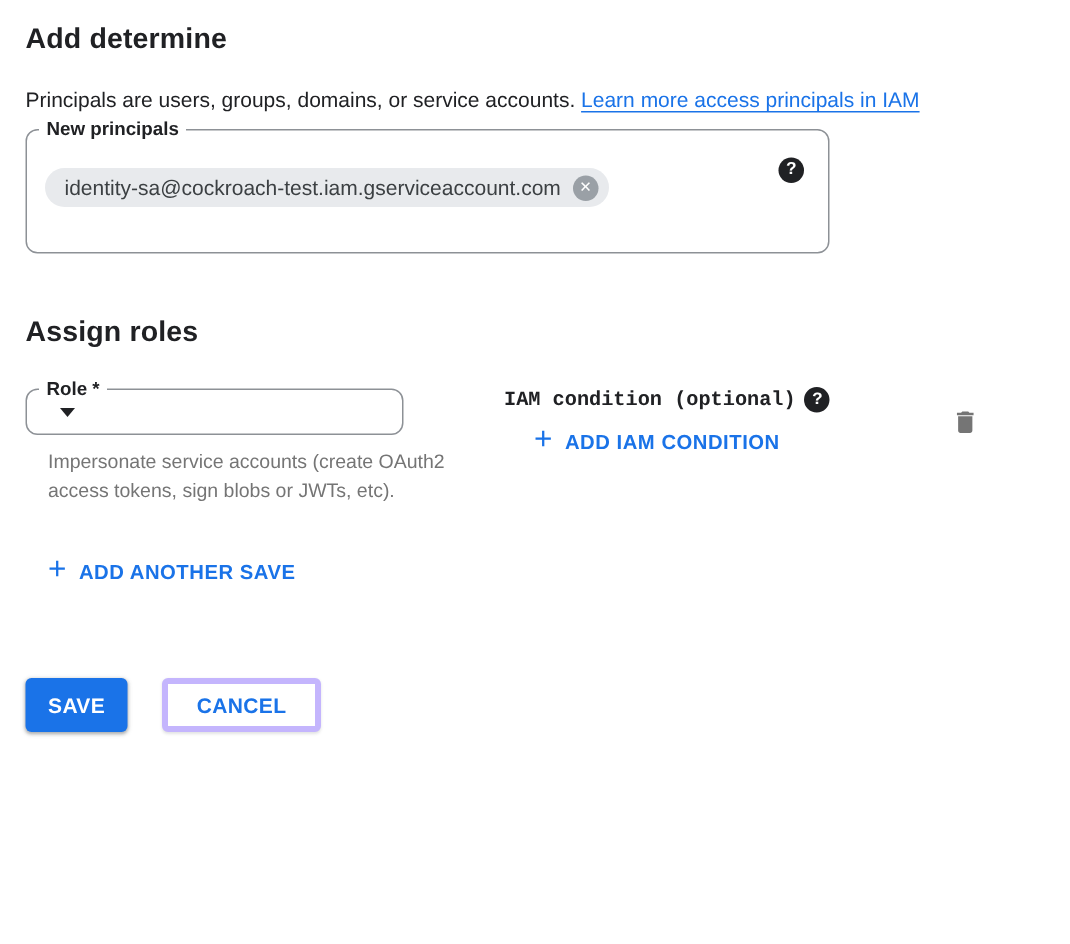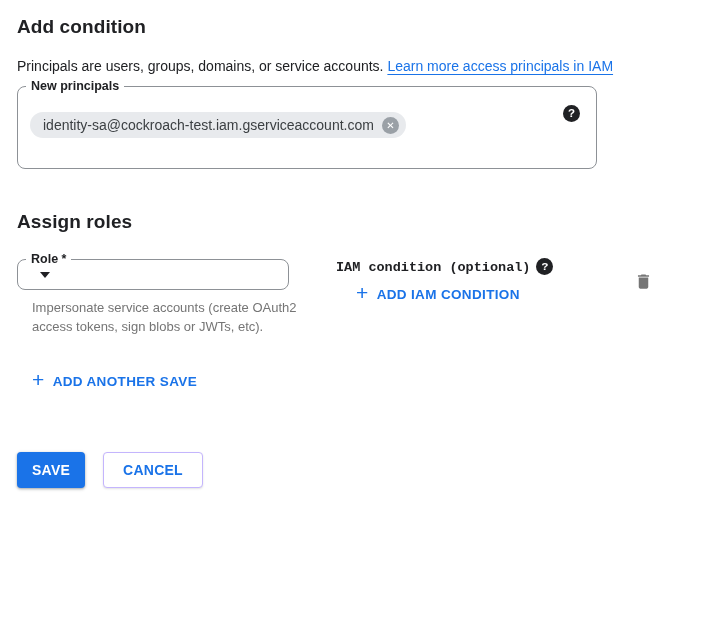--- a/index.html
+++ b/index.html
@@ -36,21 +36,21 @@
 
   
   fieldset.field {
     border: 1px solid var(--field-border); border-radius: 8px;
     margin: 0; padding: 0; min-inline-size: 0;
   }
   fieldset.field legend {
     font-size: 12.5px; font-weight: 700; color: var(--text);
     padding: 0 5px; margin-left: 8px; line-height: 15px;
   }
-  .principals-field { margin: 15px 0 0 4px; width: 580px; }
+  .principals-field { margin: 15px 0 0 4px; width: 536px; }
   .principals-content {
     display: flex; align-items: flex-start;
     padding: 5px 16px 30px 12px;
   }
   .chip {
     display: inline-flex; align-items: center; gap: 8px;
     background: var(--chip-bg); border-radius: 14px;
     height: 26px; padding: 0 7px 0 13px;
     font-size: 14px; color: #3c4043; margin-top: 13px;
     max-width: 540px; white-space: nowrap;
@@ -67,21 +67,21 @@
     font-size: 11.5px; font-weight: 700; line-height: 17px;
     display: inline-flex; align-items: center; justify-content: center;
     cursor: pointer; flex: 0 0 auto;
   }
   .principals-content .help-badge { margin-left: auto; margin-top: 6px; }
 
   .assign-roles-title { margin-top: 42px; }
 
   .role-row { display: flex; align-items: flex-start; margin-top: 19px; }
   .role-col { width: 300px; flex: 0 0 auto; }
-  .role-field { margin-left: 3px; width: 272px; cursor: pointer; }
+  .role-field { margin-left: 3px; width: 252px; cursor: pointer; }
   .role-content {
     display: flex; align-items: center; justify-content: space-between;
     padding: 5px 14px 11px 12px;
   }
   .role-value { font-size: 14.5px; line-height: 20px; color: var(--text); }
   .dropdown-arrow {
     width: 0; height: 0;
     border-left: 5.5px solid transparent; border-right: 5.5px solid transparent;
     border-top: 6.5px solid #202124; margin-left: 10px;
   }
@@ -104,43 +104,43 @@
   .plus { font-size: 21px; font-weight: 400; line-height: 18px; position: relative; top: -1px; }
   .add-iam-btn { margin: 10px 0 0 20px; }
   .add-role-btn { margin: 36px 0 0 15px; }
 
   .trash-btn {
     margin-left: auto; margin-right: 56px; margin-top: 15px;
     background: none; border: none; padding: 4px; cursor: pointer;
     line-height: 0;
   }
 
-  .actions { display: flex; align-items: center; gap: 18px; margin-top: 60px; }
+  .actions { display: flex; align-items: center; gap: 23px; margin-top: 60px; }
   .btn {
     height: 36px; border-radius: 4px; font-family: inherit;
     font-size: 14px; font-weight: 700; letter-spacing: 0.25px;
     cursor: pointer; display: inline-flex; align-items: center; justify-content: center;
   }
   .btn-primary {
     background: var(--save-bg); color: #fff; border: none;
     padding: 0 15px;
     box-shadow: 0 1px 2px rgba(60,64,67,.3), 0 1px 3px 1px rgba(60,64,67,.15);
   }
   .btn-secondary {
-    background: #fff; color: var(--accent); border: 1px solid #c4b5fd;
+    background: #fff; color: var(--accent); border: 4px solid #c4b5fd;
     padding: 0 19px;
     box-shadow: 0 1px 2px rgba(60,64,67,.15);
   }
 </style>
 </head>
 <body>
 
 <div class="page">
 
-  <h1>Add condition</h1>
+  <h1>Add determine</h1>
 
   <p class="intro"><span>Principals are users, groups, domains, or service accounts.</span>
     <a class="link">Learn more access principals in IAM</a></p>
 
   <fieldset class="field principals-field">
     <legend>New principals</legend>
     <div class="principals-content">
       <span class="chip">
         <span>identity-sa@cockroach-test.iam.gserviceaccount.com</span>
         <span class="chip-close">✕</span>

